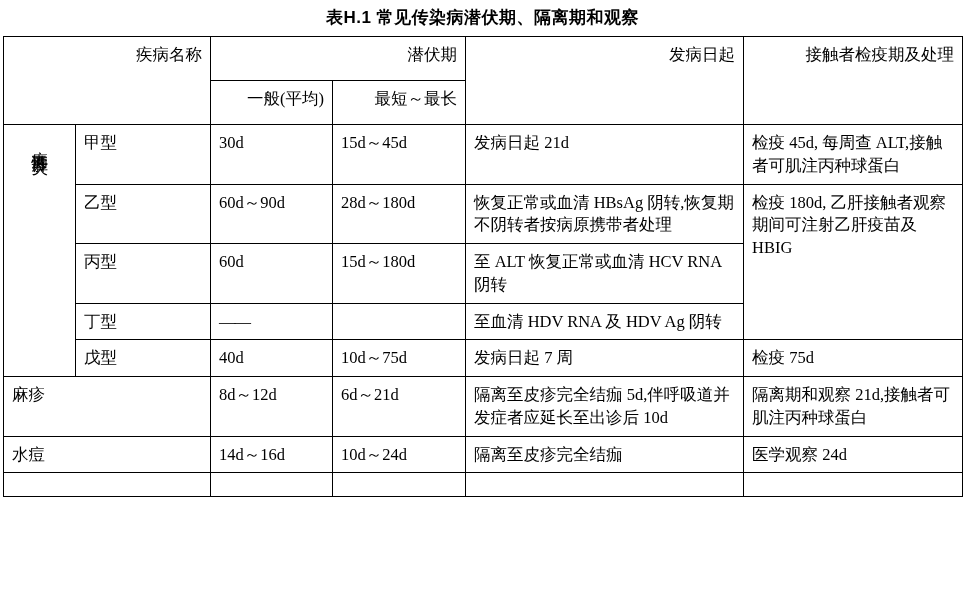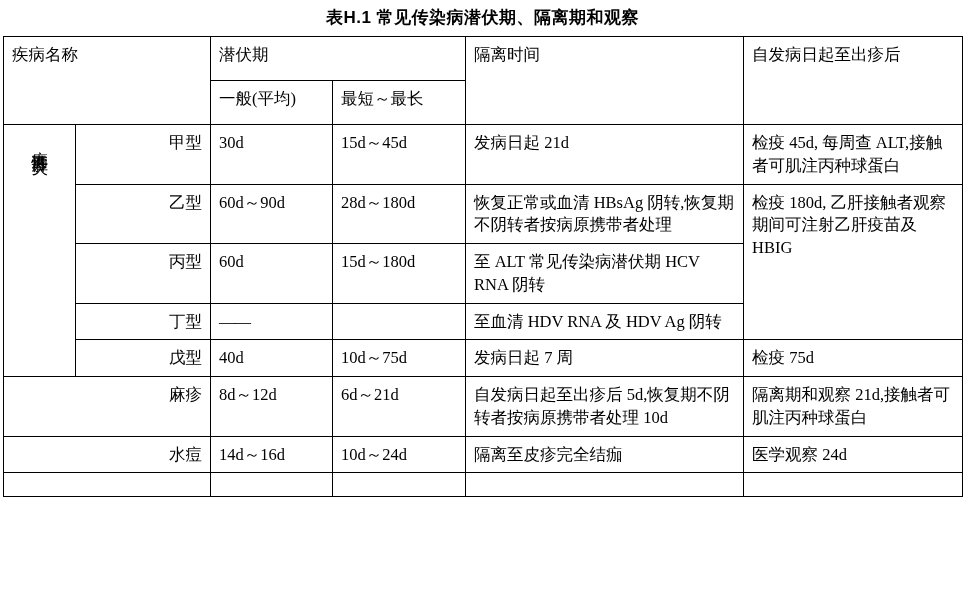--- a/index.html
+++ b/index.html
@@ -43,28 +43,28 @@
     vertical-align: top;
     padding: 7px 8px 6px 8px;
   }
   .outer-top td, .outer-top th {
     border-top-width: 2px;
   }
   .thick-top td {
     border-top-width: 2px;
   }
   .cell-center {
-    text-align: right;
+    text-align: left;
     vertical-align: middle;
   }
   .cell-mid {
     vertical-align: middle;
   }
   .hdr {
-    text-align: left;
+    text-align: right;
     vertical-align: middle;
     height: 30px;
   }
   .vert {
     text-align: center;
     vertical-align: middle;
     padding: 4px 2px;
   }
   .vert span {
     writing-mode: vertical-rl;
@@ -97,22 +97,22 @@
         <col class="c2">
         <col class="c3">
         <col class="c4">
         <col class="c5">
         <col class="c6">
     </colgroup>
     <tbody>
       <tr class="outer-top">
         <td class="hdr" colspan="2" rowspan="2">疾病名称</td>
         <td class="hdr" colspan="2">潜伏期</td>
-        <td class="hdr" rowspan="2">隔离时间</td>
-        <td class="hdr" rowspan="2">自发病日起至出疹后</td>
+        <td class="hdr" rowspan="2">发病日起</td>
+        <td class="hdr" rowspan="2">接触者检疫期及处理</td>
       </tr>
       <tr>
         <td class="hdr">一般(平均)</td>
         <td class="hdr">最短～最长</td>
       </tr>
 
       <tr class="thick-top">
         <td class="vert" rowspan="5"><span>病毒性肝炎</span></td>
         <td class="cell-center">甲型</td>
         <td class="cell-mid">30d</td>
@@ -126,21 +126,21 @@
         <td class="cell-mid">60d～90d</td>
         <td class="cell-mid">28d～180d</td>
         <td>恢复正常或血清 HBsAg 阴转,恢复期不阴转者按病原携带者处理</td>
         <td class="cell-mid" rowspan="3">检疫 180d, 乙肝接触者观察期间可注射乙肝疫苗及 HBIG</td>
       </tr>
 
       <tr>
         <td class="cell-center">丙型</td>
         <td class="cell-mid">60d</td>
         <td class="cell-mid">15d～180d</td>
-        <td>至 ALT 常见传染病潜伏期 HCV RNA 阴转</td>
+        <td>至 ALT 恢复正常或血清 HCV RNA 阴转</td>
       </tr>
 
       <tr>
         <td class="cell-center">丁型</td>
         <td class="cell-mid dash">——</td>
         <td class="cell-mid"></td>
         <td>至血清 HDV  RNA 及 HDV Ag 阴转</td>
       </tr>
 
       <tr>
@@ -148,21 +148,21 @@
         <td class="cell-mid">40d</td>
         <td class="cell-mid">10d～75d</td>
         <td class="cell-mid">发病日起 7 周</td>
         <td class="cell-mid">检疫 75d</td>
       </tr>
 
       <tr class="thick-top">
         <td class="cell-center" colspan="2">麻疹</td>
         <td class="cell-mid">8d～12d</td>
         <td class="cell-mid">6d～21d</td>
-        <td>自发病日起至出疹后 5d,恢复期不阴转者按病原携带者处理 10d</td>
+        <td>隔离至皮疹完全结痂 5d,伴呼吸道并发症者应延长至出诊后 10d</td>
         <td>隔离期和观察 21d,接触者可肌注丙种球蛋白</td>
       </tr>
 
       <tr>
         <td class="cell-center" colspan="2">水痘</td>
         <td class="cell-mid">14d～16d</td>
         <td class="cell-mid">10d～24d</td>
         <td class="cell-mid">隔离至皮疹完全结痂</td>
         <td class="cell-mid">医学观察 24d</td>
       </tr>

